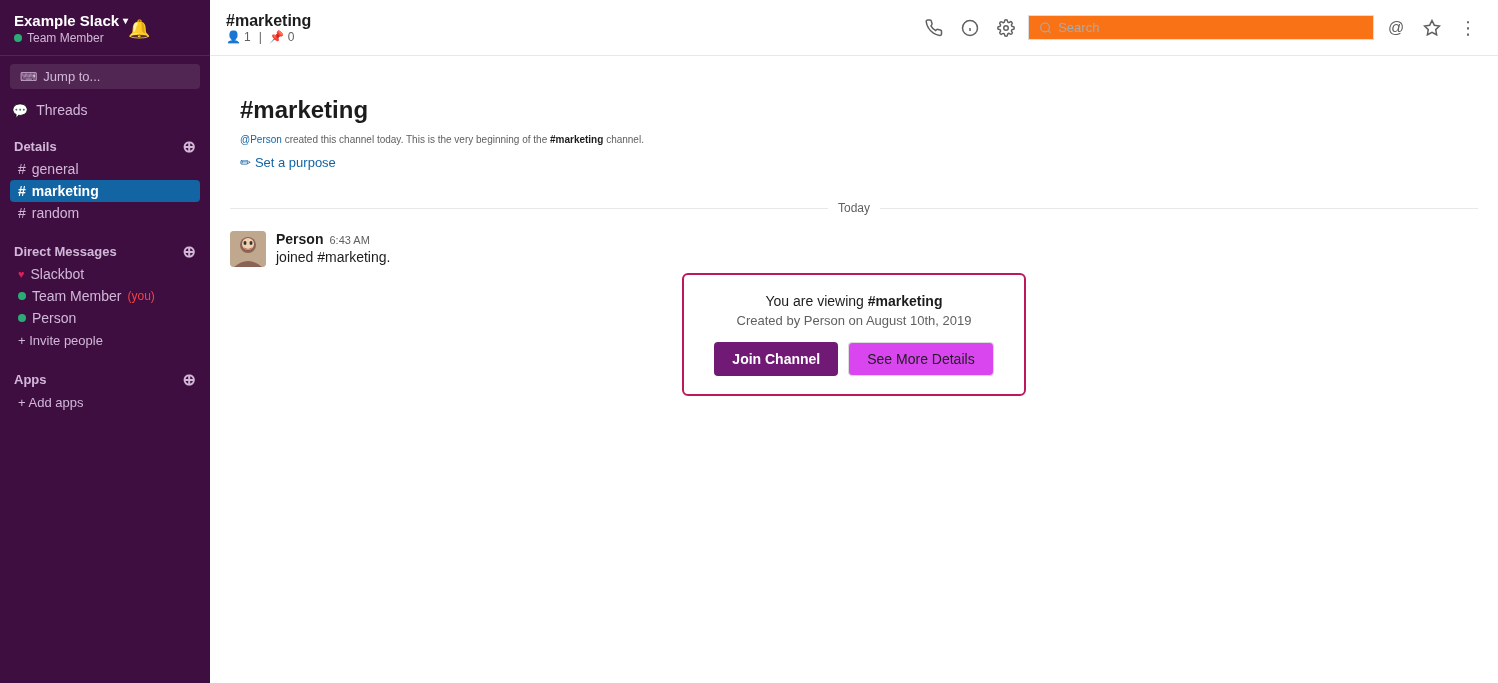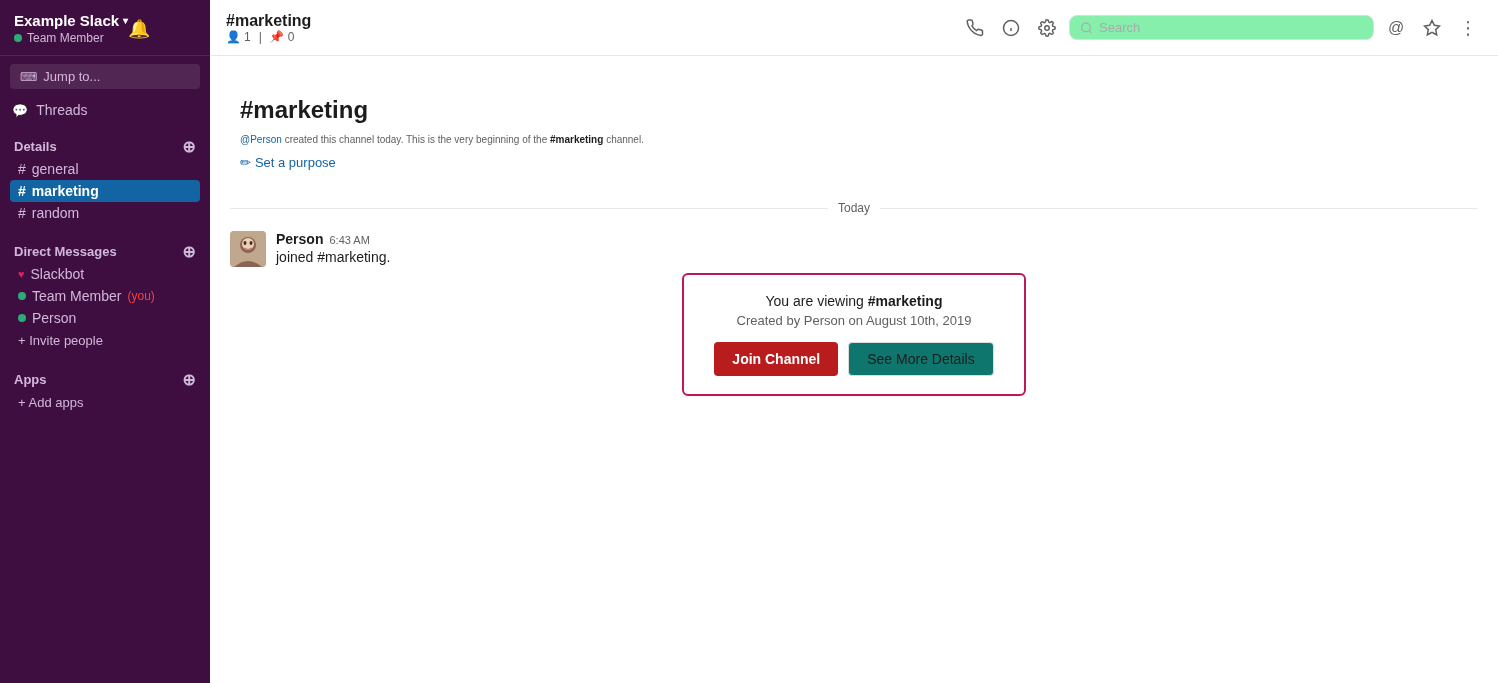--- a/index.html
+++ b/index.html
@@ -182,26 +182,26 @@
       justify-content: center;
       border-radius: 4px;
       cursor: pointer;
       color: #616061;
       font-size: 16px;
     }
 
     .search-box {
       display: flex;
       align-items: center;
-      background: #86efac;
+      background: #f97316;
       border: 1px solid #ddd;
-      border-radius: 8px;
+      border-radius: 0;
       padding: 4px 10px;
       gap: 6px;
-      width: 305px;
+      width: 346px;
       cursor: text;
     }
 
     .search-box input {
       border: none;
       background: transparent;
       outline: none;
       font-size: 13px;
       color: #1d1c1d;
       width: 100%;
@@ -343,32 +343,32 @@
       margin-bottom: 14px;
     }
 
     .join-card-buttons {
       display: flex;
       gap: 10px;
       justify-content: center;
     }
 
     .btn-join {
-      background: #b91c1c;
+      background: #701a75;
       color: #fff;
       border: none;
       border-radius: 4px;
       padding: 8px 18px;
       font-size: 14px;
       font-weight: 700;
       cursor: pointer;
     }
 
     .btn-details {
-      background: #0f766e;
+      background: #d946ef;
       color: #1d1c1d;
       border: 1px solid #ddd;
       border-radius: 4px;
       padding: 8px 18px;
       font-size: 14px;
       cursor: pointer;
     }
   </style>
 </head>
 <body>

